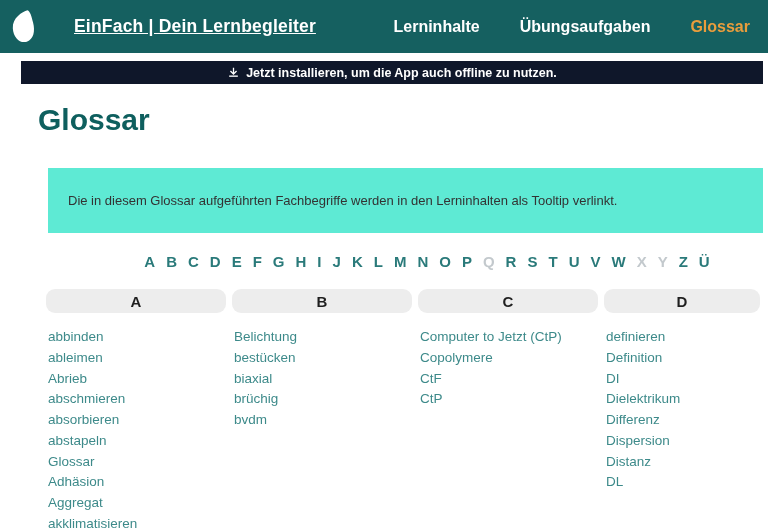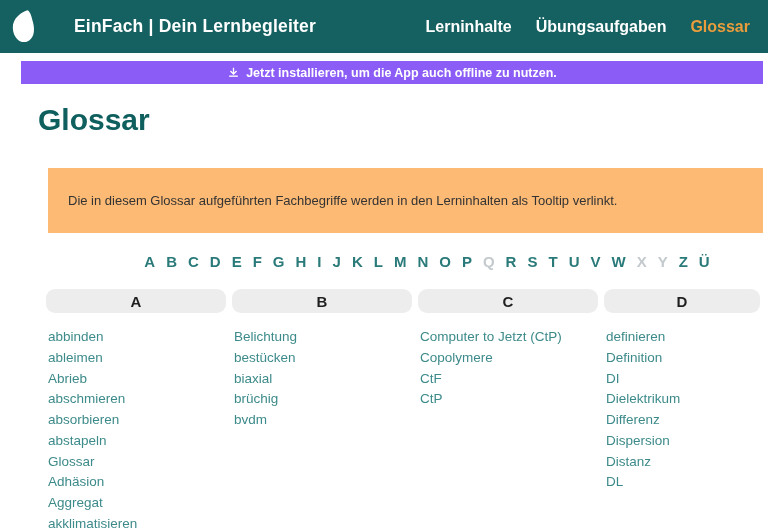--- a/index.html
+++ b/index.html
@@ -11,46 +11,46 @@
 
   
   .app-header {
     height:53px; background:#156060; display:flex; align-items:center;
     padding:0 18px 0 10px; box-sizing:border-box;
   }
   .logo { width:27px; height:38px; margin-top:1px; flex:0 0 auto; }
   .logo svg { display:block; width:100%; height:100%; }
   .app-title {
     color:#ffffff; font-weight:bold; font-size:17.5px; letter-spacing:.2px;
-    margin-left:37px; white-space:nowrap;
-  }
-  .nav { margin-left:auto; display:flex; gap:24px; align-items:center; }
+    margin-left:37px; white-space:nowrap;text-decoration:underline;
+  }
+  .nav { margin-left:auto; display:flex; gap:40px; align-items:center; }
   .nav-item {
     color:#ffffff; font-weight:bold; font-size:16px; text-decoration:none;
     white-space:nowrap; cursor:pointer;
   }
   .nav-item.active { color:#e99d3c; }
 
   
   .install-banner {
-    margin:8px 5px 0 21px; height:23px; background:#8b5cf6;
+    margin:8px 5px 0 21px; height:23px; background:#0f172a;
     display:flex; align-items:center; justify-content:center; gap:6px;
     color:#ffffff; font-size:12.5px; font-weight:bold; cursor:pointer;
   }
   .install-banner svg { display:block; }
 
   
   .page-title {
     margin:18px 0 0 38px; font-size:30px; line-height:36px;
     font-weight:bold; color:#0e5f5e;
   }
 
   
   .info-box {
-    margin:30px 0 0 48px; width:715px; height:65px; background:#fdba74;
+    margin:30px 0 0 48px; width:715px; height:65px; background:#5eead4;
     box-sizing:border-box; display:flex; align-items:center; padding:0 20px;
     font-size:13px; color:#333333;
   }
 
   
   .alphabet {
     margin:16px 0 0 46px; width:714px; height:24px; box-sizing:border-box;
     padding-left:48px; display:flex; justify-content:center; align-items:center;
     gap:11px;
   }

